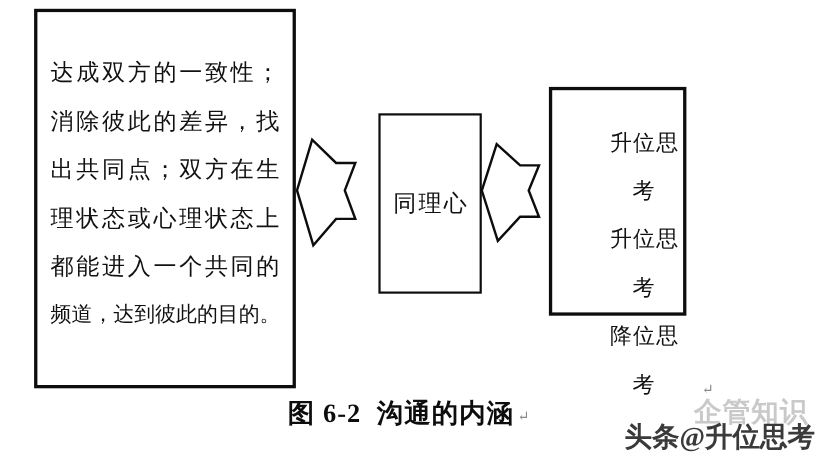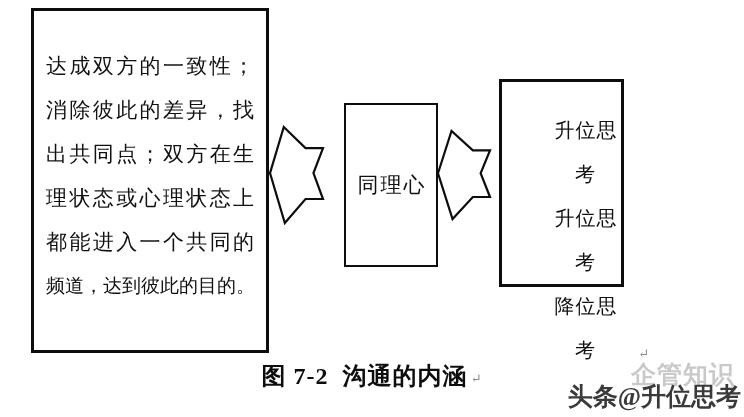--- a/index.html
+++ b/index.html
@@ -225,21 +225,21 @@
 
   <div class="box right-box">
     <div class="lines">
         <div class="line">升位思考</div>
         <div class="line">升位思考</div>
         <div class="line">降位思考</div>
       </div>
   </div>
 
   <div class="caption">
-    <span>图 7-2</span><span class="fig-title">沟通的内涵</span><span class="pmark">↵</span>
+    <span>图 6-2</span><span class="fig-title">沟通的内涵</span><span class="pmark">↵</span>
   </div>
 
   <span class="pmark float-pmark">↵</span>
 
   <div class="watermark">
     <span class="wm-ghost">企管知识</span>
     <span class="wm-main">头条@升位思考</span>
   </div>
 
 </div>

